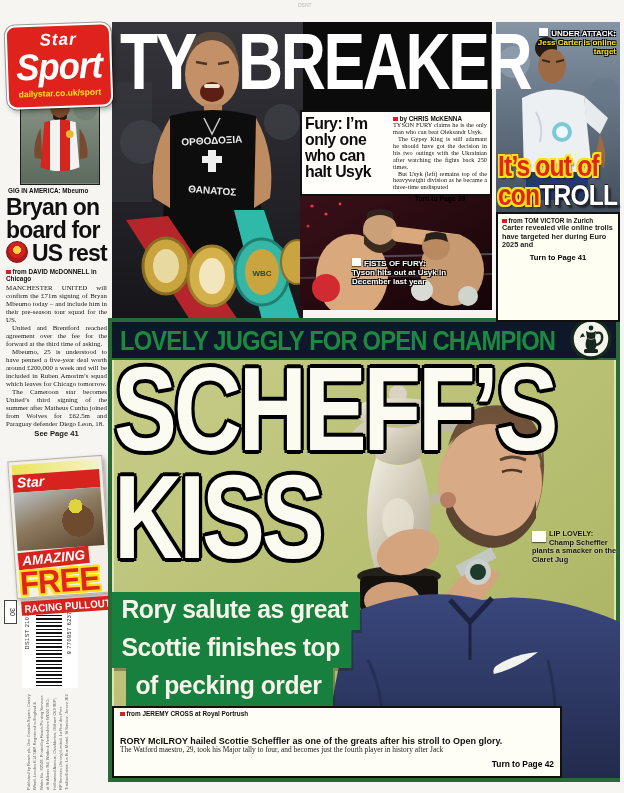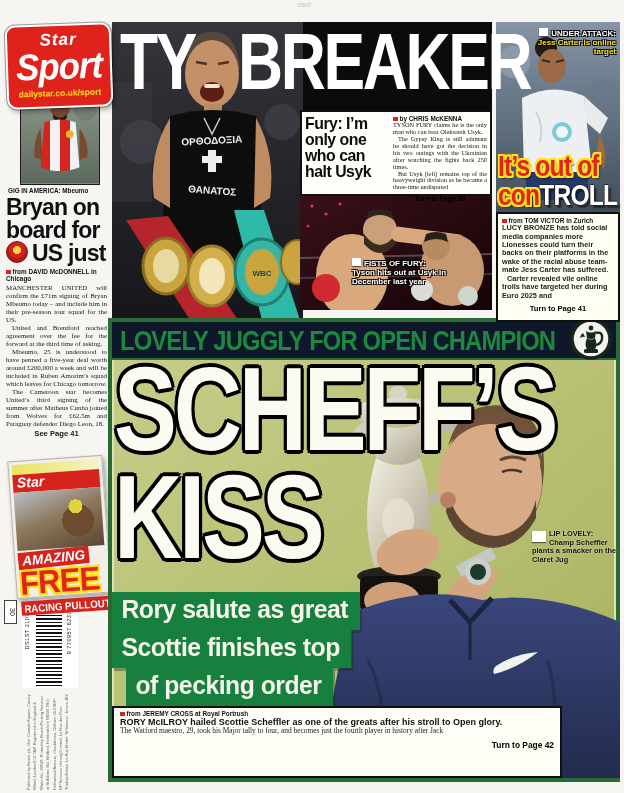--- a/index.html
+++ b/index.html
@@ -125,21 +125,21 @@
   #lipgloss-cap { left:532px; top:530px; width:86px; z-index:13; font-weight:bold; font-size:7.4px; line-height:1.15; color:#14140f;
     text-shadow:0 0 2px rgba(240,240,210,.8); }
   #lipgloss-cap .whitesq { width:14px; height:11px; }
   .greenbar {
     position:absolute; z-index:13; display:inline-block; background:#17803e; color:#f7f5ea;
     font-weight:bold; font-size:26px; letter-spacing:-.5px; padding:2px 12px 5px 10px;
     box-shadow:2px 3px 0 rgba(20,40,20,.35); white-space:nowrap; transform:scaleX(.95); transform-origin:left top;
   }
   #rory-box { left:112px; top:706px; width:450px; height:72px; background:#fffef6; border:2px solid #101010;
     z-index:14; padding:2px 6px; }
-  #rory-box .lede { font-weight:bold; font-size:9px; line-height:1.12; color:#101010; }
+  #rory-box .lede { font-weight:bold; font-size:9px; line-height:1.12; color:#101010;margin-top:19px; }
   #rory-box .bp { font-family:"Liberation Serif",serif; font-size:7.4px; line-height:1.15; color:#191919; text-align:justify; }
   #rory-box .bp + .bp { text-indent:6px; }
   #rory-box .turnline { font-size:8.4px;text-align:right; }
 
   
   #boxing-photo { left:300px; top:196px; width:192px; height:114px; z-index:8; }
   #usyk-photo { left:112px; top:22px; width:191px; height:298px; z-index:7; }
   #fists-cap { left:352px; top:258px; width:96px; }
 </style>
 </head>
@@ -263,21 +263,21 @@
     <path d="M33,26 Q40,33 47,26 L47,30 Q40,36 33,30Z" fill="#241811"></path>
     <path d="M24,34 Q40,28 56,34 L60,80 Q40,88 20,80 Z" fill="url(#stripes)"></path>
     <circle cx="50" cy="46" r="4" fill="#e8b82a"></circle>
     <path d="M20,40 Q12,54 14,70 L22,72 Z" fill="#7a4a2e"></path>
     <path d="M60,40 Q70,54 68,70 L60,72 Z" fill="#7a4a2e"></path>
   </svg>
   <div id="gig-cap" class="abs">GIG IN AMERICA: Mbeumo</div>
   <div id="bryan-head" class="abs">
     <div>Bryan on</div>
     <div>board for</div>
-    <div id="bryan-l3">US just</div>
+    <div id="bryan-l3">US rest</div>
   </div>
   <div id="utd-crest" class="abs"></div>
   <div id="bryan-byline" class="abs byline">
     <span class="redsq"></span><span>from DAVID McDONNELL in Chicago</span>
   </div>
   <div id="left-body" class="abs">
     <p class="bp">MANCHESTER UNITED will confirm the £71m signing of Bryan Mbeumo today – and include him in their pre-season tour squad for the US.</p>
     <p class="bp">United and Brentford reached agreement over the fee for the forward at the third time of asking.</p>
     <p class="bp">Mbeumo, 25 is understood to have penned a five-year deal worth around £200,000 a week and will be included in Ruben Amorim’s squad which leaves for Chicago tomorrow.</p>
     <p class="bp">The Cameroon star becomes United’s third signing of the summer after Matheus Cunha joined from Wolves for £62.5m and Paraguay defender Diego Leon, 18.</p>
@@ -328,21 +328,20 @@
   <div id="under-attack" class="photocap">
     <span class="whitesq"></span><span>UNDER ATTACK:</span><br>
     <span class="cap-yellow">Jess Carter is online target</span>
   </div>
   <div id="troll-head" class="abs">
     <span class="troll-line">It’s out of</span>
     <span class="troll-line"><span>con</span><span class="troll-white">TROLL</span></span>
   </div>
   <div id="bronze-box" class="abs">
     <div class="byline"><span class="redsq"></span><span>from TOM VICTOR in Zurich</span></div>
-    <p class="bp">LUCY BRONZE has told social media companies more Lionesses could turn their backs on their platforms in the wake of the racial abuse team-mate Jess Carter has suffered.</p>
     <p class="bp">Carter revealed vile online trolls have targeted her during Euro 2025 and</p>
     <div class="turnline">Turn to Page 41</div>
   </div>
 
   <div id="open-frame" class="abs"></div>
 
   <svg id="scheffler-photo" class="abs" viewBox="0 0 322 418">
     <defs>
       <linearGradient id="silver" x1="0" y1="0" x2="1" y2="1">
         <stop offset="0" stop-color="#f2efe4"></stop>

